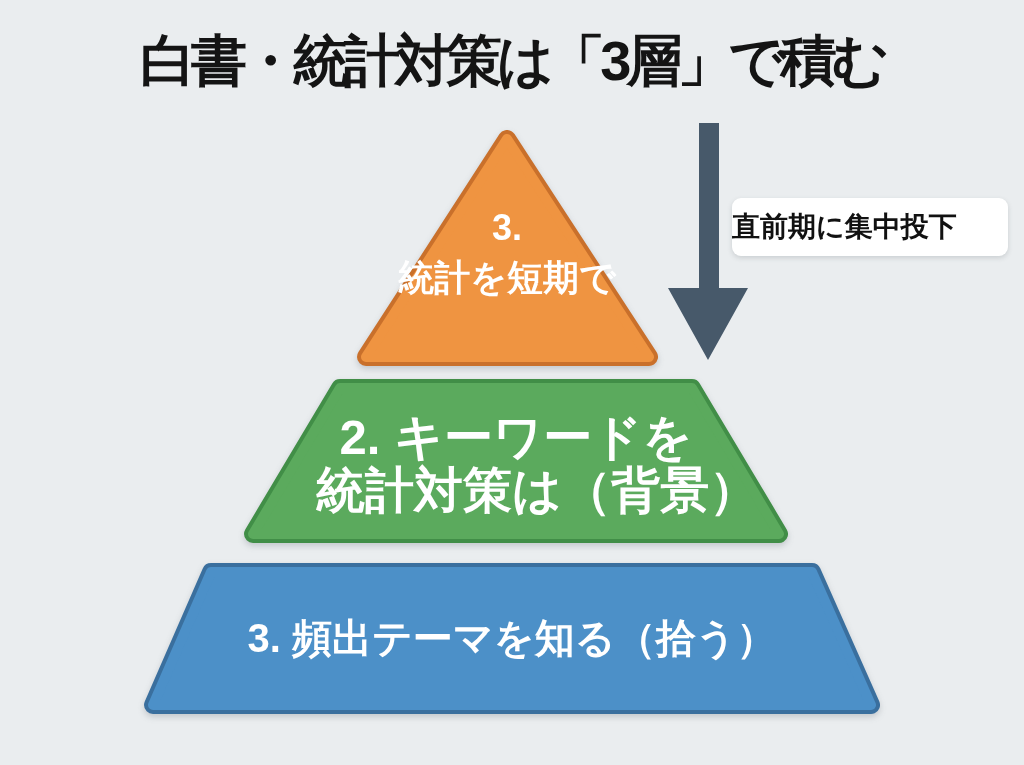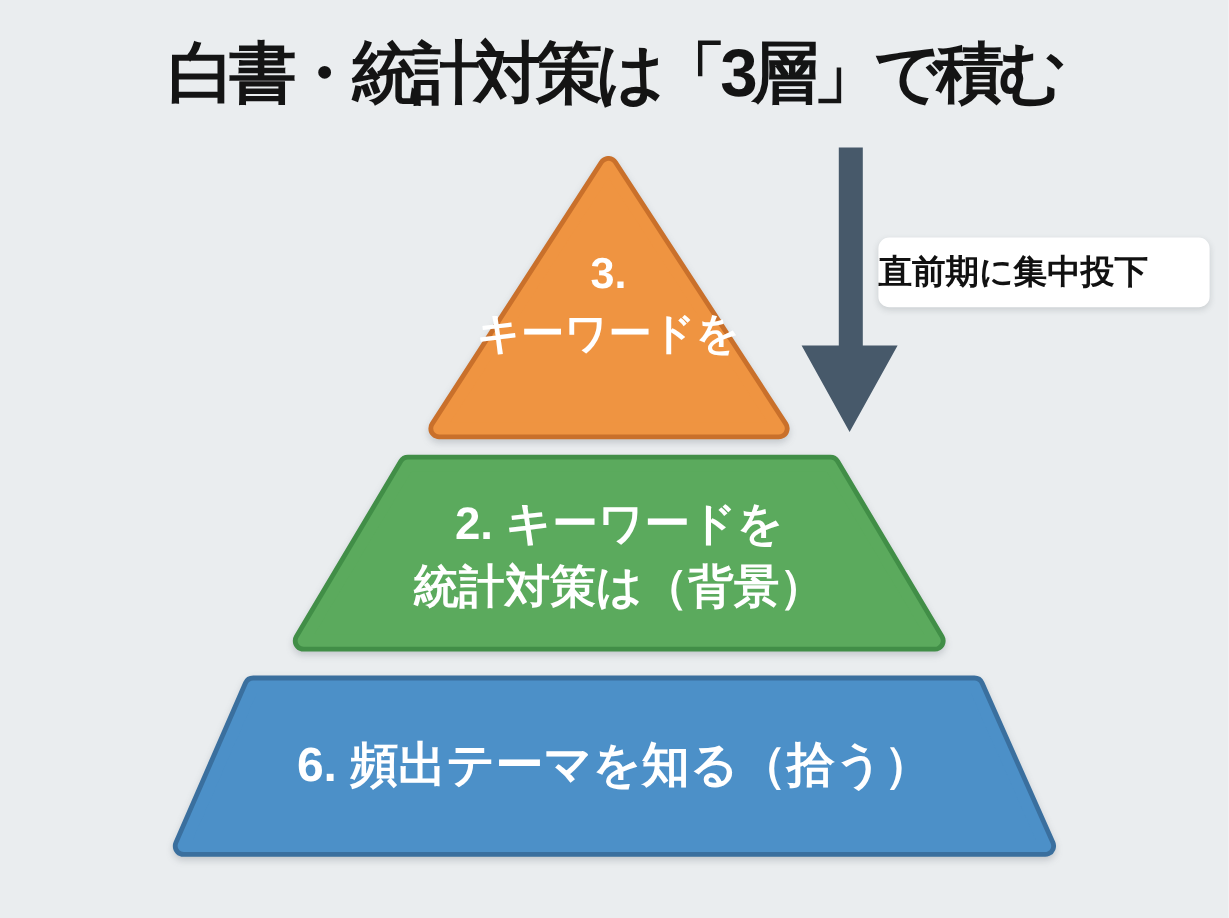--- a/index.html
+++ b/index.html
@@ -30,21 +30,21 @@
   }
   .shape { filter: drop-shadow(0 3px 3px rgba(60,70,80,0.22)); }
   .layer-text {
     position: absolute;
     text-align: center;
     color: #FFFFFF;
     font-weight: 700;
     white-space: nowrap;
   }
   .layer-text.top    { left: 357px; top: 203px; width: 300px; font-size: 36px; line-height: 50px; }
-  .layer-text.middle { left: 316px; top: 411px; width: 400px; font-size: 38px; line-height: 53px; }
+  .layer-text.middle { left: 316px; top: 411px; width: 400px; font-size: 49px; line-height: 53px; }
   .layer-text.bottom { left: 210px; top: 616px; width: 604px; font-size: 40px; line-height: 44px; }
   .annotation {
     position: absolute;
     left: 732px;
     top: 198px;
     width: 276px;
     height: 58px;
     background: #FFFFFF;
     border-radius: 9px;
     box-shadow: 0 2px 5px rgba(60,70,80,0.18);
@@ -79,29 +79,29 @@
     <g class="shape">
       <path d="M 507 139 L 649 357 L 366 357 Z" stroke-width="18" stroke-linejoin="round" fill="#C9702B" stroke="#C9702B"></path>
       <path d="M 507 139 L 649 357 L 366 357 Z" stroke-width="10" stroke-linejoin="round" fill="#EF9441" stroke="#EF9441"></path>
     </g>
 
     <polygon points="699,123 719,123 719,288 748,288 708,360 668,288 699,288" fill="#47596A"></polygon>
   </svg>
 
   <div class="layer-text top">
     <div>3.</div>
-    <div>キーワードを</div>
+    <div>統計を短期で</div>
   </div>
 
   <div class="layer-text middle">
     <div>2. キーワードを</div>
     <div>統計対策は（背景）</div>
   </div>
 
   <div class="layer-text bottom">
-    <div>6. 頻出テーマを知る（拾う）</div>
+    <div>3. 頻出テーマを知る（拾う）</div>
   </div>
 
   <div class="annotation">
     <span>直前期に集中投下</span>
   </div>
 
 </div>
 
 </body></html>

